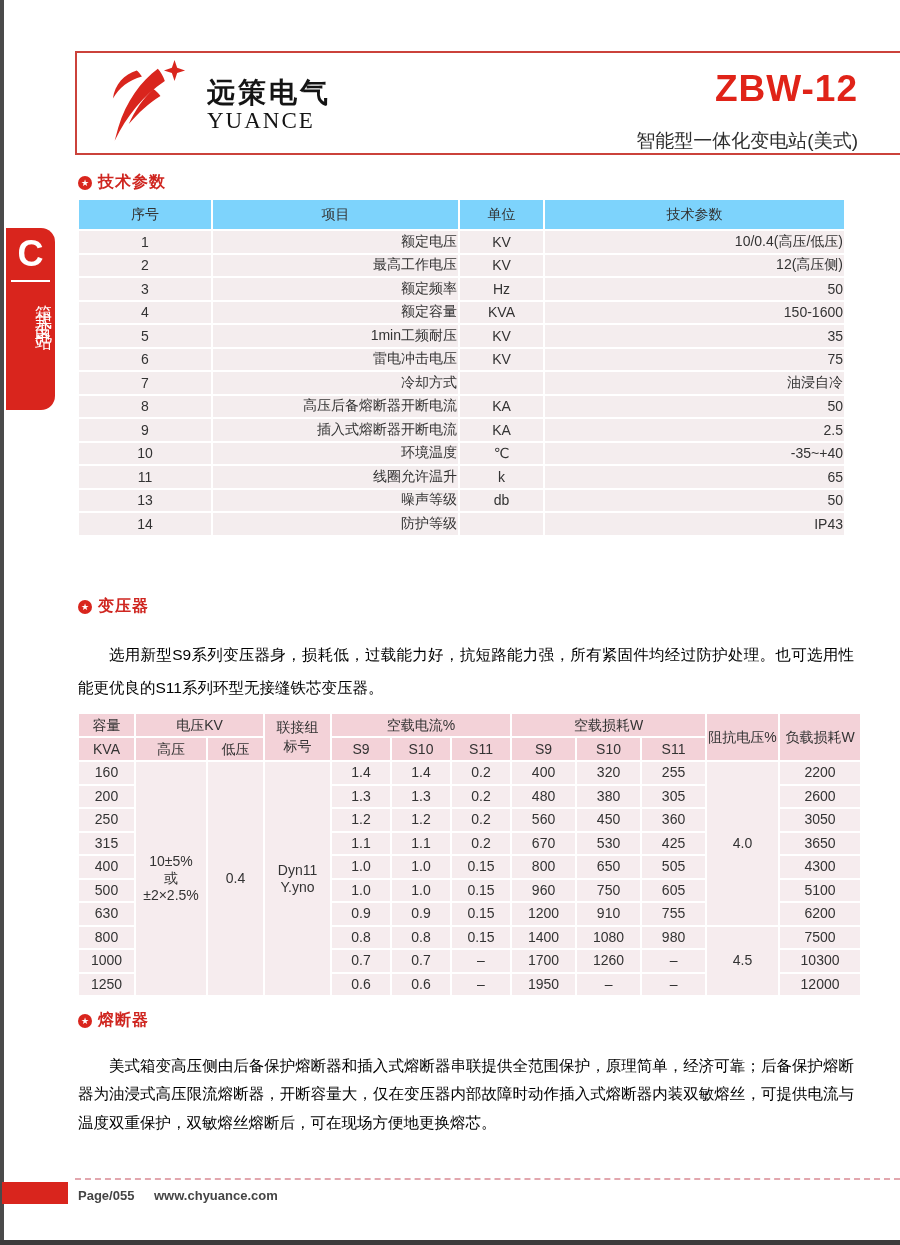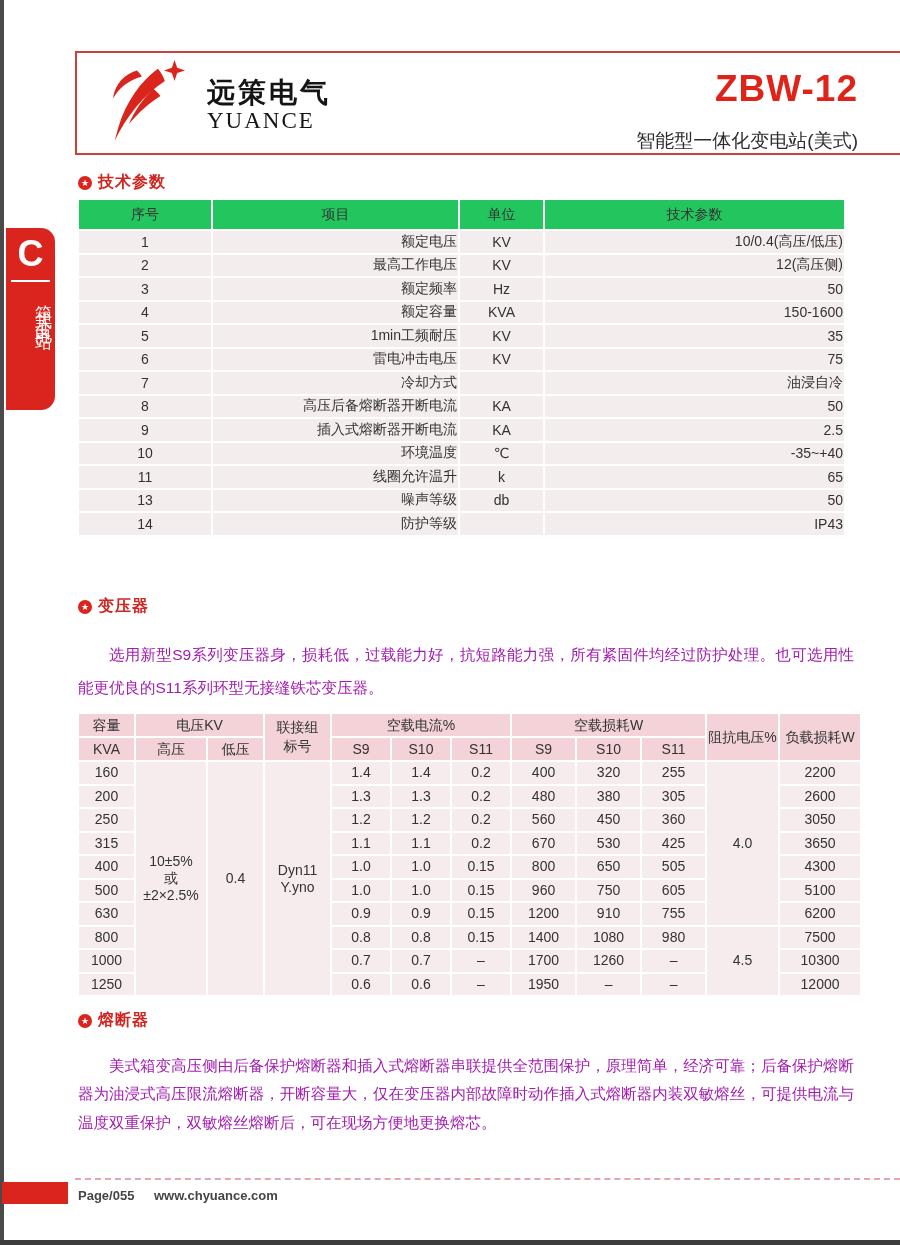--- a/index.html
+++ b/index.html
@@ -33,26 +33,26 @@
   
   .section-title{position:absolute;left:78px;display:flex;align-items:center;gap:6px;}
   .star-icon{width:14px;height:14px;border-radius:50%;background:#d9251d;color:#fff;display:flex;
              align-items:center;justify-content:center;font-size:9px;line-height:14px;flex:0 0 auto;}
   .section-title .txt{font-size:16px;font-weight:bold;color:#cf2620;letter-spacing:1px;}
 
   
   table{border-collapse:separate;border-spacing:2px;table-layout:fixed;}
   th,td{font-size:14px;color:#333;font-weight:normal;overflow:hidden;}
   .tbl1{position:absolute;left:77px;top:198px;width:759px;}
-  .tbl1 th{background:#22c55e;height:27px;text-align:center;}
+  .tbl1 th{background:#7dd3fc;height:27px;text-align:center;}
   .tbl1 td{background:#f4edee;height:19.5px;text-align:center;}
   .tbl1 td:nth-child(2){text-align:right;padding-left:52px;}
   .tbl1 td:nth-child(4){text-align:right;padding-left:22px;margin-top:8px;}
 
-  .para{position:absolute;left:78px;width:776px;font-size:15.5px;color:#a21caf;
+  .para{position:absolute;left:78px;width:776px;font-size:15.5px;color:#000000;
         text-indent:2em;text-align:justify;}
   .para-trans{top:622px;line-height:33px;}
   .para-fuse{top:1036px;line-height:28.5px;}
 
   .tbl2{position:absolute;left:77px;top:712px;width:759px;}
   .tbl2 th{background:#f3d2d8;height:20px;text-align:center;white-space:pre-line;line-height:19px;}
   .tbl2 td{background:#f6ecee;height:19.5px;text-align:center;white-space:pre-line;line-height:17px;}
 
   
   .footer-dash{position:absolute;left:75px;right:0;top:1178px;border-top:2px dashed #e2a7ae;}

